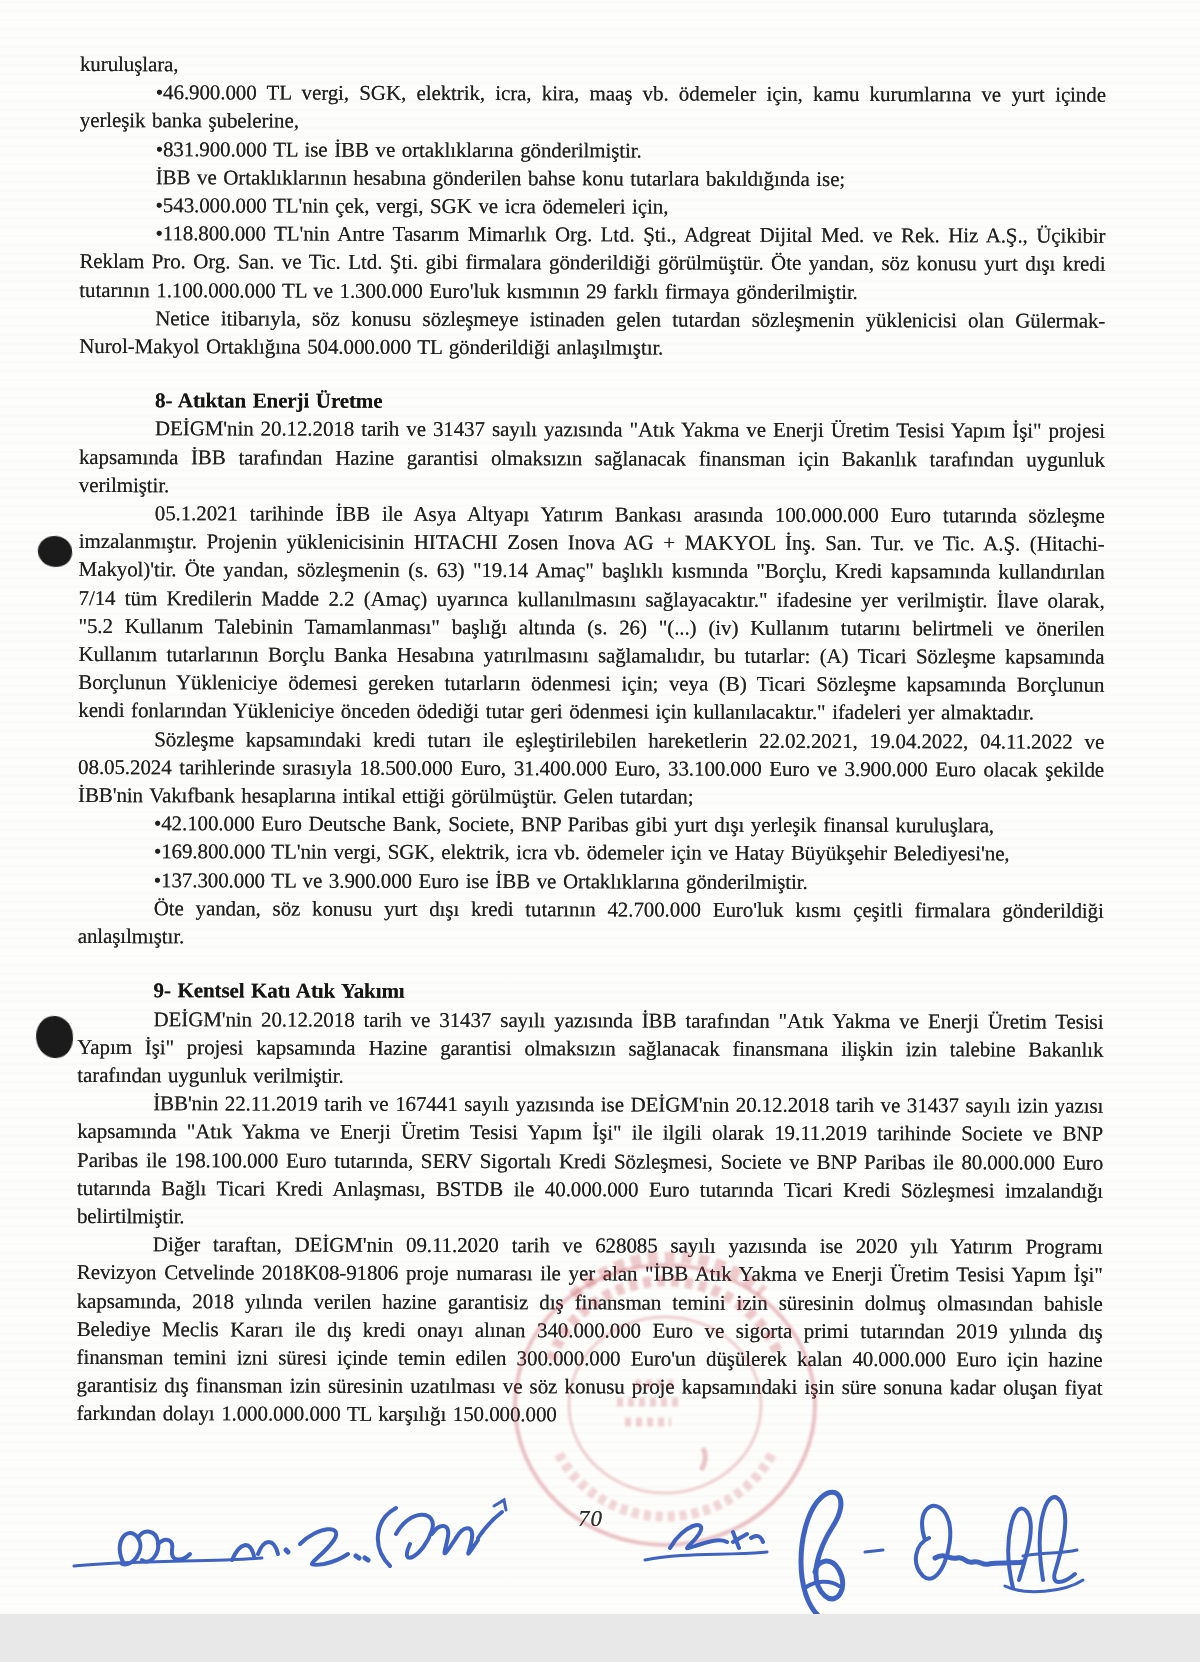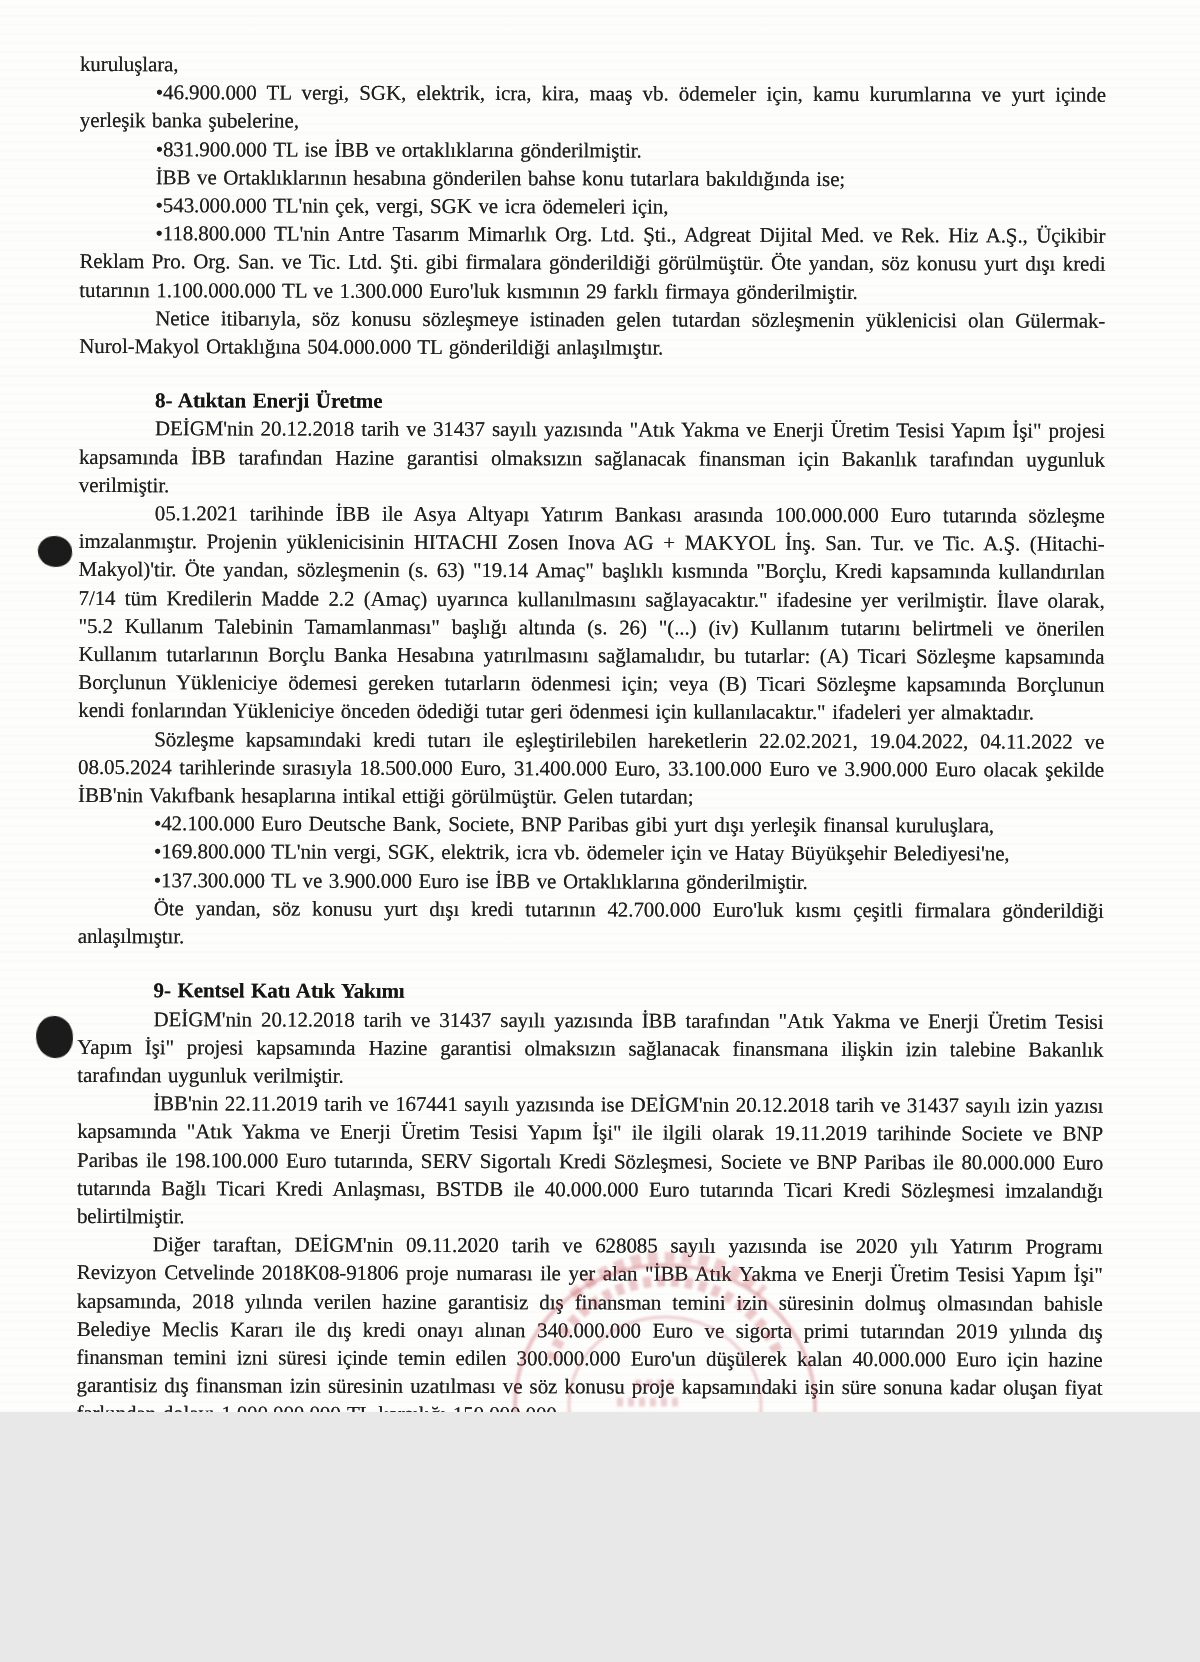--- a/index.html
+++ b/index.html
@@ -1,18 +1,18 @@
 <!DOCTYPE html>
 <html lang="tr"><head>
 <meta charset="utf-8">
 <style>
   html,body{margin:0;padding:0;background:#e8e8e8;}
   .page{
     position:relative;
-    width:1200px;height:1412px;
+    width:1200px;height:1614px;
     margin:0 auto;
     background:
       repeating-linear-gradient(0deg, rgba(0,0,0,0.013) 0 2px, rgba(0,0,0,0) 2px 9px),
       #fdfdfb;
     overflow:hidden;
     font-family:"Liberation Serif","DejaVu Serif",serif;
     color:#202020;
   }
   .content{
     position:absolute;
@@ -38,20 +38,21 @@
     text-align:left;
     color:#161616;
   }
   .page-number{
     position:absolute;
     left:578px; top:1506px;
     font-size:23px;
     letter-spacing:1px;
     color:#2d2d2d;
     text-shadow:0 0 0.5px rgba(25,25,25,0.6);
+    font-style:italic;
   }
   .hole-punch{
     position:absolute;
     background:#1b1b1b;
     border-radius:48% 52% 46% 54%;
     filter:blur(0.4px);
   }
   .hole-punch.one{ left:38px; top:536px; width:34px; height:31px; transform:rotate(-6deg); }
   .hole-punch.two{ left:36px; top:1016px; width:37px; height:42px; transform:rotate(4deg); }
   .stamp{

